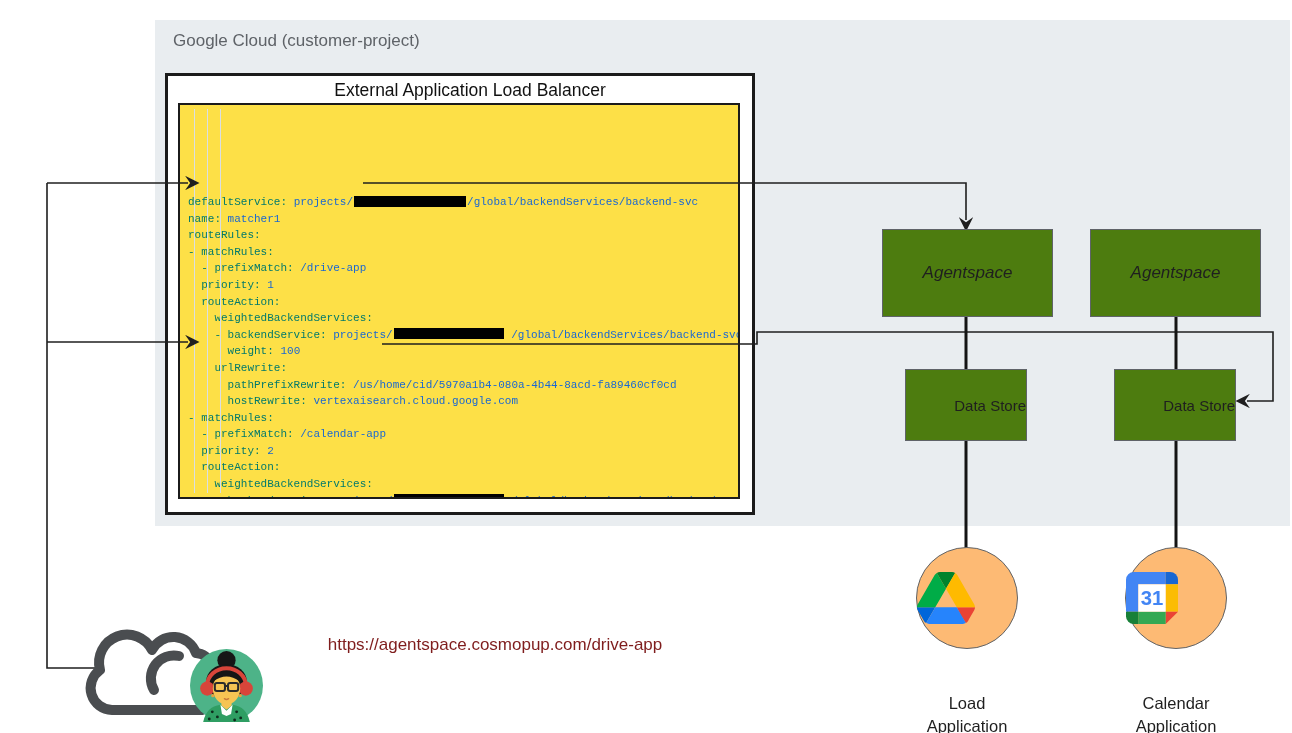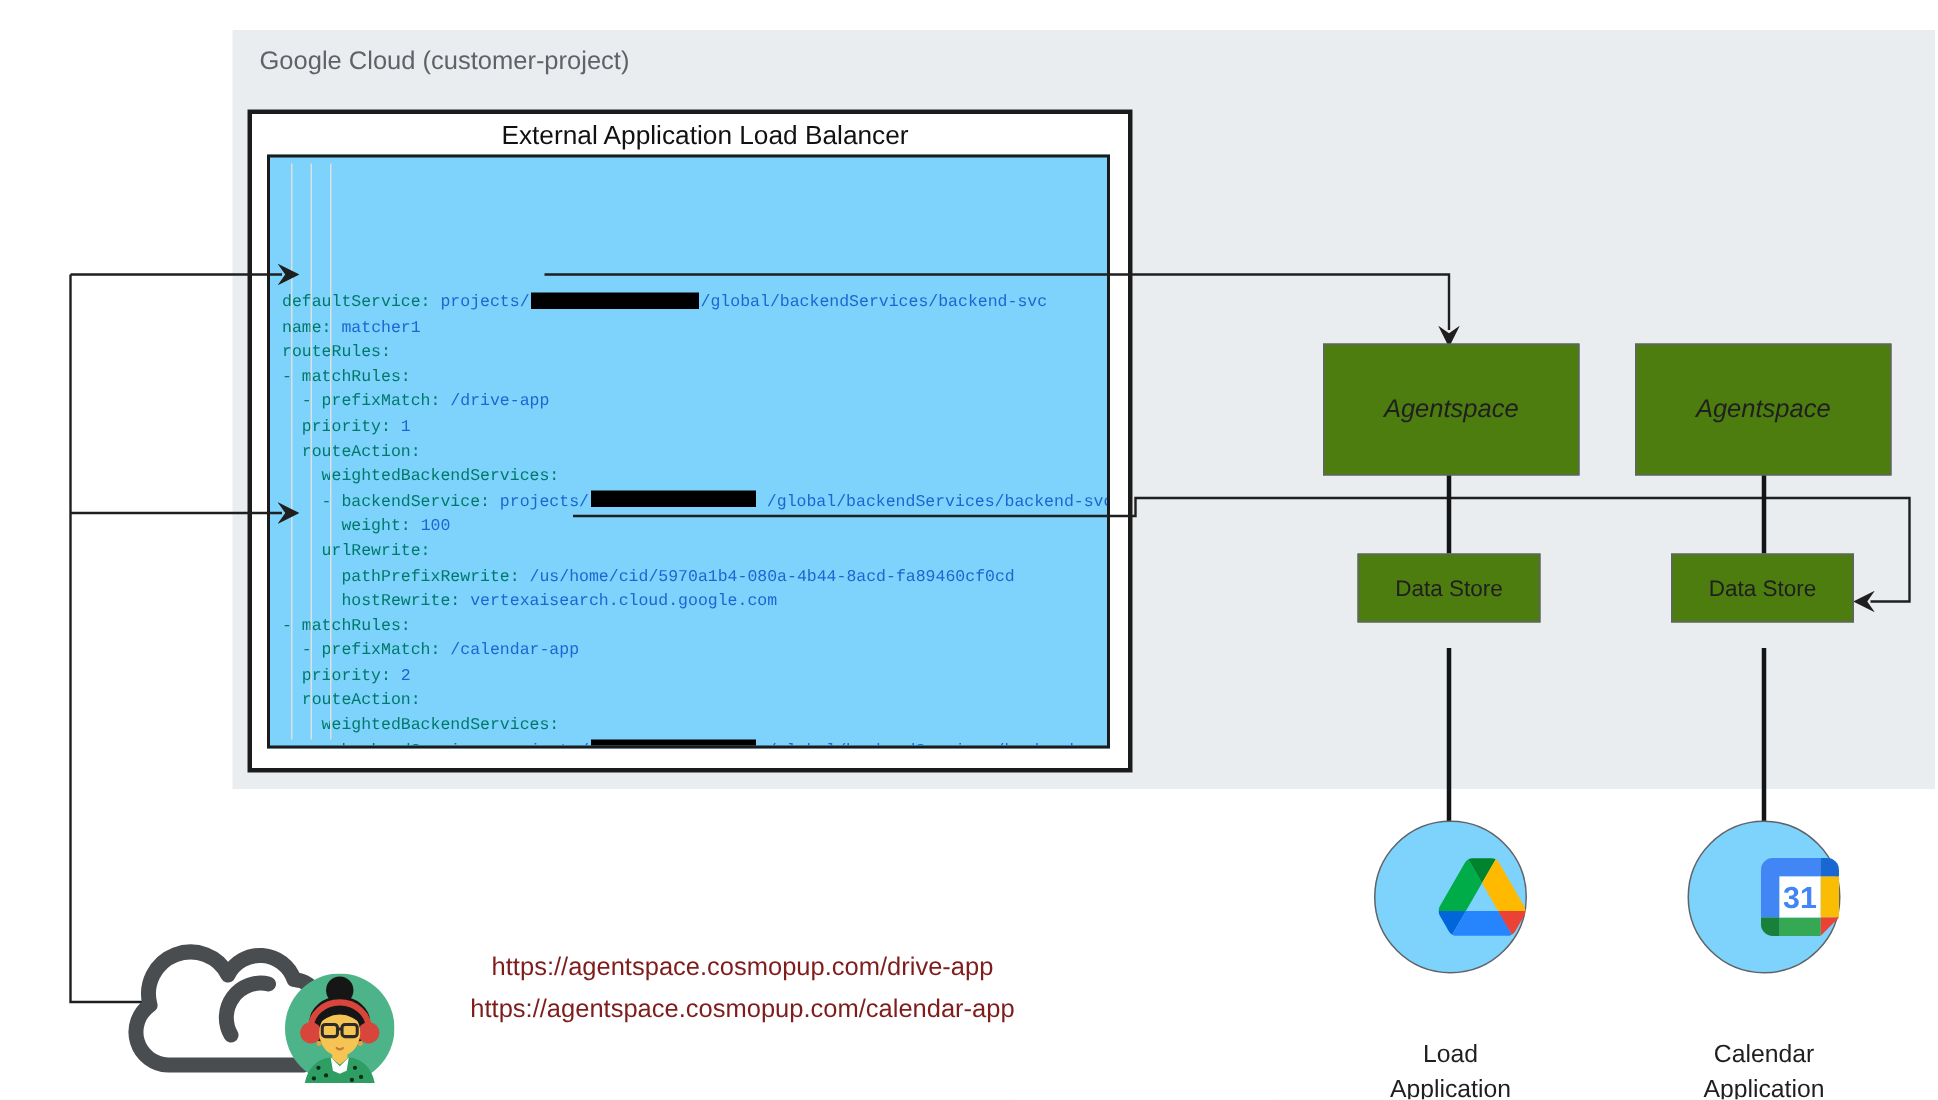--- a/index.html
+++ b/index.html
@@ -5,36 +5,36 @@
   html,body{margin:0;padding:0;background:#fff;}
   #stage{position:relative;width:1292px;height:733px;background:#fff;overflow:hidden;
          font-family:"Liberation Sans", sans-serif;color:#1f1f1f;}
   .abs{position:absolute;}
   
   .gcp-panel{left:155px;top:20px;width:1135px;height:506px;background:#e9edf0;}
   .gcp-label{left:173px;top:31px;font-size:17px;color:#5f6368;text-align:center;}
   
   .lb-box{left:165px;top:73px;width:590px;height:442px;background:#fff;border:3px solid #1b1b1b;box-sizing:border-box;}
   .lb-title{left:175px;top:80px;width:590px;text-align:center;font-size:17.5px;color:#111;}
-  .code-block{left:178px;top:103px;width:562px;height:396px;background:#7dd3fc;border:2px solid #1b1b1b;
+  .code-block{left:178px;top:103px;width:562px;height:396px;background:#fde047;border:2px solid #1b1b1b;
               box-sizing:border-box;padding:6px 2px 2px 8px;
               font-family:"Liberation Mono","DejaVu Sans Mono",monospace;font-size:11px;line-height:16.6px;
               white-space:pre;overflow:hidden;}
   .code-line{white-space:pre;}
   .tok-k{color:#00796b;}
   .tok-v{color:#1967d2;}
   .redact{display:inline-block;height:11px;background:#000;vertical-align:middle;margin:0 1px 2px 1px;}
   .iguide{position:absolute;top:4px;bottom:4px;width:0;border-left:1px solid #dadfe3;}
   
   .node{background:#4d7c0f;border:1.5px solid #5f6368;box-sizing:border-box;
         display:flex;align-items:center;justify-content:center;z-index:10;}
   .agentspace{width:171px;height:88px;font-style:italic;font-size:17px;}
-  .datastore{width:122px;height:46px;font-size:15px;}
-  .app-circle{width:102px;height:102px;border-radius:50%;background:#7dd3fc;border:1.5px solid #5f6368;
-              box-sizing:border-box;display:flex;align-items:center;justify-content:flex-end;z-index:10;}
+  .datastore{width:122px;height:72px;font-size:15px;justify-content:flex-end;}
+  .app-circle{width:102px;height:102px;border-radius:50%;background:#fdba74;border:1.5px solid #5f6368;
+              box-sizing:border-box;display:flex;align-items:center;justify-content:flex-start;z-index:10;}
   .app-label{width:150px;text-align:center;font-size:16.5px;line-height:23px;color:#1f1f1f;}
   
   .wires{left:0;top:0;z-index:5;pointer-events:none;}
   
   .cloud-svg{left:70px;top:626px;z-index:20;}
   .avatar-svg{left:190px;top:649px;z-index:21;}
   .frontend-text{left:283px;top:631px;width:424px;text-align:center;font-size:17px;line-height:27.5px;color:#7f1d1d;z-index:22;}
 </style>
 </head>
 <body>
@@ -146,16 +146,15 @@
         <circle cx="27" cy="67" r="1.4"></circle>
         <circle cx="19" cy="69" r="1.4"></circle>
       <circle cx="46" cy="62" r="1.4"></circle>
         <circle cx="50" cy="68" r="1.4"></circle>
         <circle cx="44" cy="70" r="1.4"></circle>
     </g>
   </svg>
 
   <div class="abs frontend-text">
     <div>https://agentspace.cosmopup.com/drive-app</div>
-    <div>https://agentspace.cosmopup.com/calendar-app</div>
   </div>
 
 </div>
 
 </body></html>

